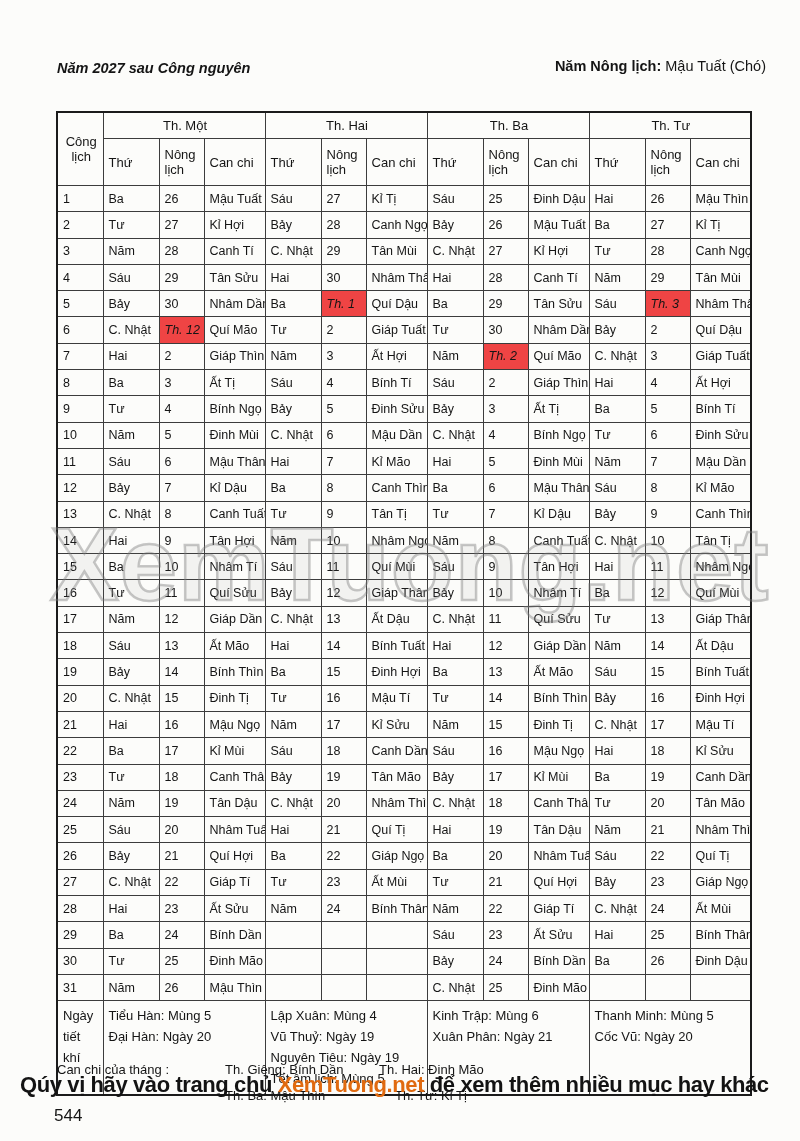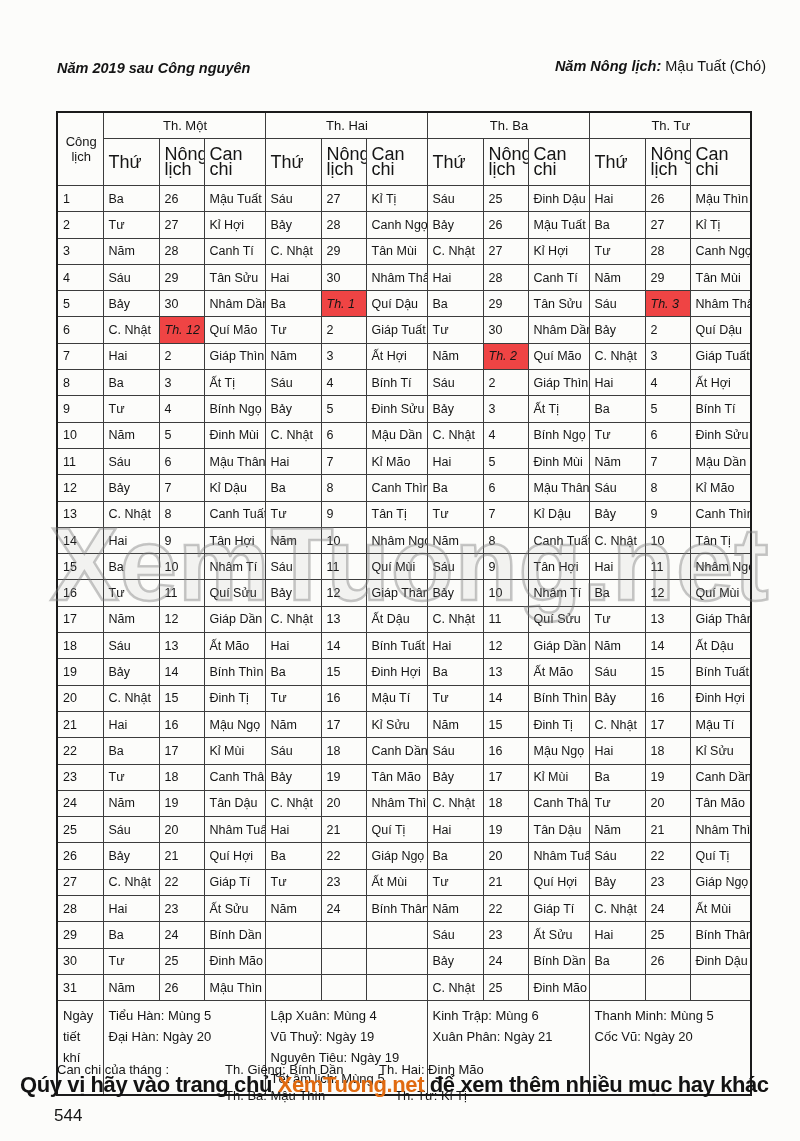--- a/index.html
+++ b/index.html
@@ -3,30 +3,30 @@
 <meta charset="utf-8">
 <style>
   html,body{margin:0;padding:0;}
   body{width:800px;height:1141px;background:#f6f6f4;font-family:"Liberation Sans",sans-serif;color:#151515;}
   .page{position:relative;width:800px;height:1141px;background:#fcfcfa;overflow:hidden;}
 
   
   .tophdr{position:absolute;left:57px;top:56px;right:34px;font-size:14.5px;}
   .solar-title{position:absolute;left:0;top:4px;font-weight:bold;font-style:italic;}
   .lunar-block{position:absolute;right:0;top:0;text-align:right;line-height:21px;}
-  .lunar-label{font-weight:bold;font-style:italic;text-align:right;}
+  .lunar-label{font-weight:bold;text-align:right;}
 
   
   .table-wrap{position:absolute;left:56px;top:111px;width:696px;}
   table.cal{border-collapse:collapse;width:696px;table-layout:fixed;background:transparent;}
   table.cal th,table.cal td{border:1px solid #3c3c3c;font-size:12.5px;font-weight:normal;
     text-align:left;padding:1px 3px 1px 5px;overflow:hidden;white-space:nowrap;}
   table.cal{border:2px solid #1b1b1b;}
   tr.month-row th{text-align:center;height:23px;font-size:13px;}
-  tr.sub-row th{height:44px;vertical-align:middle;font-size:18px;white-space:normal;line-height:15px;}
+  tr.sub-row th{height:44px;vertical-align:middle;font-size:13px;white-space:normal;line-height:15px;}
   th.daycol,td.daycol{width:46px;}
   col.c-thu{width:56px;} col.c-nong{width:45px;} col.c-can{width:61px;}
   tbody td{height:23.3px;}
   td.hl{background:#ef4444;font-style:italic;}
   tr.tk-row td{vertical-align:top;white-space:normal;font-size:13px;line-height:21px;padding-top:4px;height:88px;}
   td.tk-label{line-height:17px;font-size:13px;}
 
   
   .watermark{position:absolute;left:-6px;top:395px;width:710px;height:130px;z-index:5;
     font-size:103px;font-weight:bold;letter-spacing:1px;color:rgba(120,120,120,0.07);
@@ -45,21 +45,21 @@
     font-size:22px;font-weight:600;letter-spacing:-0.4px;color:#131313;}
   .promo .link{font-weight:600;}
   .pagenum{position:absolute;left:54px;top:1106px;font-size:17px;}
 </style>
 </head>
 <body>
 
 <div class="page">
 
   <div class="tophdr">
-    <div class="solar-title">Năm 2019  sau Công nguyên</div>
+    <div class="solar-title">Năm 2027  sau Công nguyên</div>
     <div class="lunar-block">
       <div><span class="lunar-label">Năm Nông lịch:</span> <span>Mậu Tuất (Chó)</span></div>
     </div>
   </div>
 
   <div class="table-wrap">
     <div class="watermark">XemTuong.net</div>
     <table class="cal">
       <colgroup>
         <col style="width:46px">

